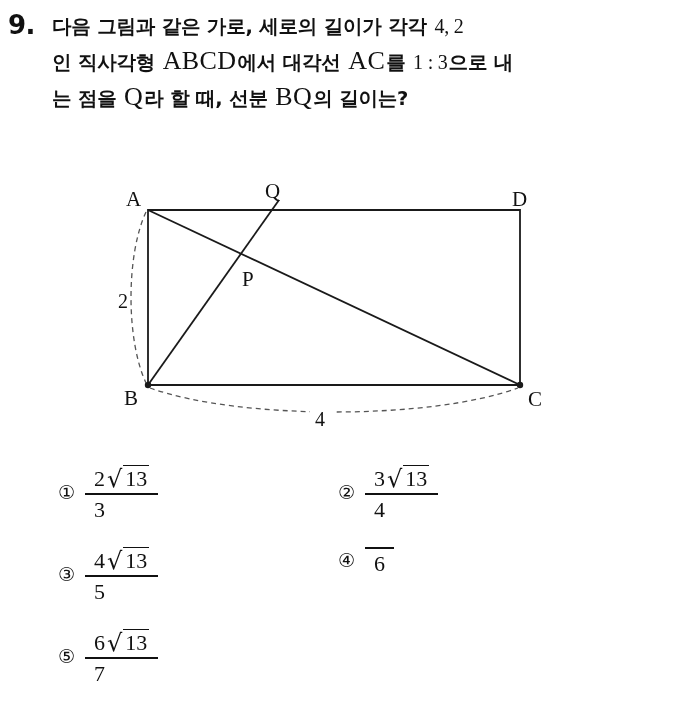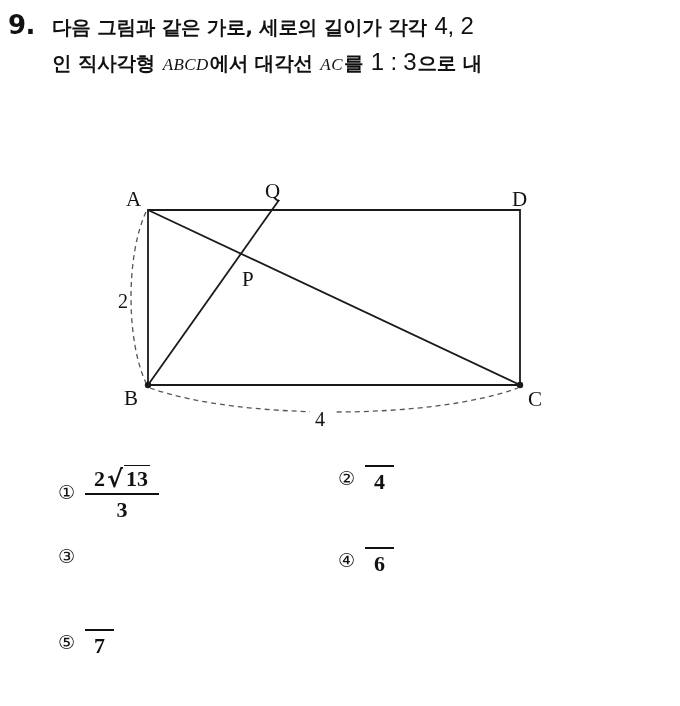--- a/index.html
+++ b/index.html
@@ -39,31 +39,30 @@
     width: 600px;
     font-size: 19.5px;
     font-weight: bold;
     line-height: 34px;
     letter-spacing: -0.2px;
     font-family: "DejaVu Sans", sans-serif;
   }
   .q-line { white-space: nowrap; }
   .mi {
     font-family: "Liberation Serif", serif;
-    font-style: italic;
     font-weight: normal;
-    font-size: 17px;
+    font-size: 26px;
     letter-spacing: 0.4px;
     padding: 0 1px;
   }
   .mn {
-    font-family: Liberation Sans, sans-serif;
+    font-family: Liberation Serif, serif;
     font-style: normal;
     font-weight: normal;
-    font-size: 24px;
+    font-size: 20px;
     padding: 0 1px;
   }
 
   
   .figure {
     position: absolute;
     left: 0;
     top: 180px;
     width: 680px;
     height: 270px;
@@ -85,24 +84,22 @@
   }
   .choice .circnum {
     font-size: 19px;
     font-family: "DejaVu Sans", sans-serif;
     margin-right: 10px;
     line-height: 1;
   }
   .frac {
     display: inline-flex;
     flex-direction: column;
-    align-items: center;
     font-family: "Liberation Serif", serif;
     line-height: 1.05;
-    font-weight: bold;
   }
   .frac .num {
     font-size: 22px;
     padding: 0 9px 2px 9px;
     white-space: nowrap;
   }
   .frac .bar {
     width: 100%;
     height: 1.6px;
     background: #111;
@@ -132,20 +129,21 @@
   .c5 { left: 58px;  top: 174px; }
 </style>
 </head>
 <body>
 
 <div class="question">
   <div class="q-number">9.</div>
   <div class="q-body">
     <div class="q-line" id="qline0"><span>다음 그림과 같은 가로, 세로의 길이가 각각 </span><span class="mn">4, 2</span></div>
     <div class="q-line" id="qline1"><span>인 직사각형 </span><span class="mi">ABCD</span><span>에서 대각선 </span><span class="mi">AC</span><span>를 </span><span class="mn">1 : 3</span><span>으로 내</span></div>
+    <div class="q-line" id="qline3"><span>는 점을 </span><span class="mi">Q</span><span>라 할 때, 선분 </span><span class="mi">BQ</span><span>의 길이는?</span></div>
   </div>
 </div>
 
 <div class="figure">
   <svg width="680" height="270" viewBox="0 0 680 270" xmlns="http://www.w3.org/2000/svg">
 
     <g fill="none" stroke="#1a1a1a" stroke-width="1.8">
       <path d="M148,30 L520,30 L520,205 L148,205 Z"></path>
     </g>
 
@@ -179,38 +177,45 @@
     <span class="frac">
       <span class="num"><span class="coef">2</span><span class="sqrt-sym">√</span><span class="radicand">13</span></span>
       <span class="bar"></span>
       <span class="den">3</span>
     </span>
   </div>
 
   <div class="choice c2">
     <span class="circnum">②</span>
     <span class="frac">
+      <span class="num"><span class="coef">3</span><span class="sqrt-sym">√</span><span class="radicand">13</span></span>
       <span class="bar"></span>
       <span class="den">4</span>
     </span>
   </div>
 
   <div class="choice c3">
     <span class="circnum">③</span>
+    <span class="frac">
+      <span class="num"><span class="coef">4</span><span class="sqrt-sym">√</span><span class="radicand">13</span></span>
+      <span class="bar"></span>
+      <span class="den">5</span>
+    </span>
   </div>
 
   <div class="choice c4">
     <span class="circnum">④</span>
     <span class="frac">
       <span class="bar"></span>
       <span class="den">6</span>
     </span>
   </div>
 
   <div class="choice c5">
     <span class="circnum">⑤</span>
     <span class="frac">
+      <span class="num"><span class="coef">6</span><span class="sqrt-sym">√</span><span class="radicand">13</span></span>
       <span class="bar"></span>
       <span class="den">7</span>
     </span>
   </div>
 
 </div>
 
 </body></html>

